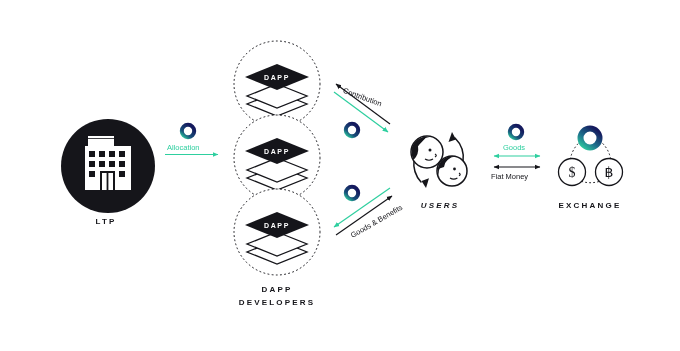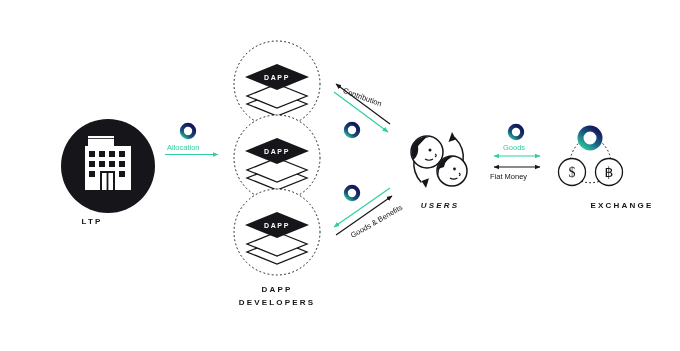--- a/index.html
+++ b/index.html
@@ -174,31 +174,31 @@
       <circle cx="572" cy="172" r="13.5" fill="#ffffff" stroke="#15151a" stroke-width="1.3"></circle>
       <text x="572" y="177" text-anchor="middle" fill="#15151a" font-family="Liberation Serif, serif" font-size="14">$</text>
     </g>
     <g>
       <circle cx="609" cy="172" r="13.5" fill="#ffffff" stroke="#15151a" stroke-width="1.3"></circle>
       <text x="609" y="177" text-anchor="middle" fill="#15151a" font-family="Liberation Serif, serif" font-size="14">฿</text>
     </g>
   </g>
 </svg>
 
-<div class="node-label" style="left:42px;top:215px;width:100px;">LTP</div>
+<div class="node-label" style="left:56px;top:215px;width:100px;">LTP</div>
 
 <div class="node-label" style="left:217px;top:283px;width:120px;">DAPP
 DEVELOPERS</div>
 
 <div class="node-label" style="left:390px;top:199px;width:100px;font-style:italic;">USERS</div>
 
-<div class="node-label" style="left:572px;top:199px;width:100px;">EXCHANGE</div>
+<div class="node-label" style="left:540px;top:199px;width:100px;">EXCHANGE</div>
 
 <div class="flow-label flow-teal" style="left:167px;top:143px;">Allocation</div>
 
 <div class="flow-label flow-black rot-contrib" style="left:345px;top:86px;">Contribution</div>
 
 <div class="flow-label flow-black rot-goods" style="left:349px;top:232px;">Goods
 &amp; Benefits</div>
 
 <div class="flow-label flow-teal" style="left:503px;top:143px;">Goods</div>
 
-<div class="flow-label flow-black" style="left:490px;top:172px;">Fiat Money</div>
+<div class="flow-label flow-black" style="left:466px;top:172px;padding-left:25px;">Fiat Money</div>
 
 </body></html>

